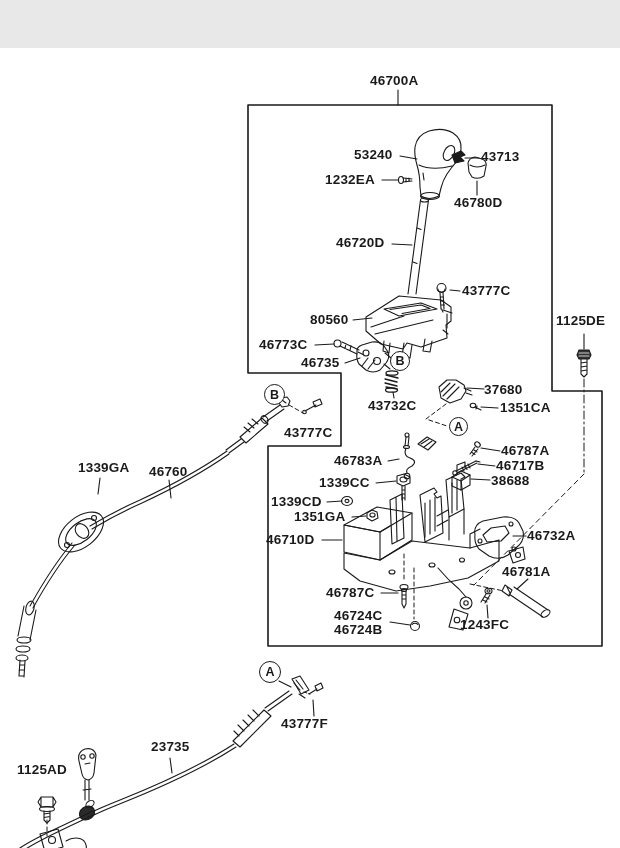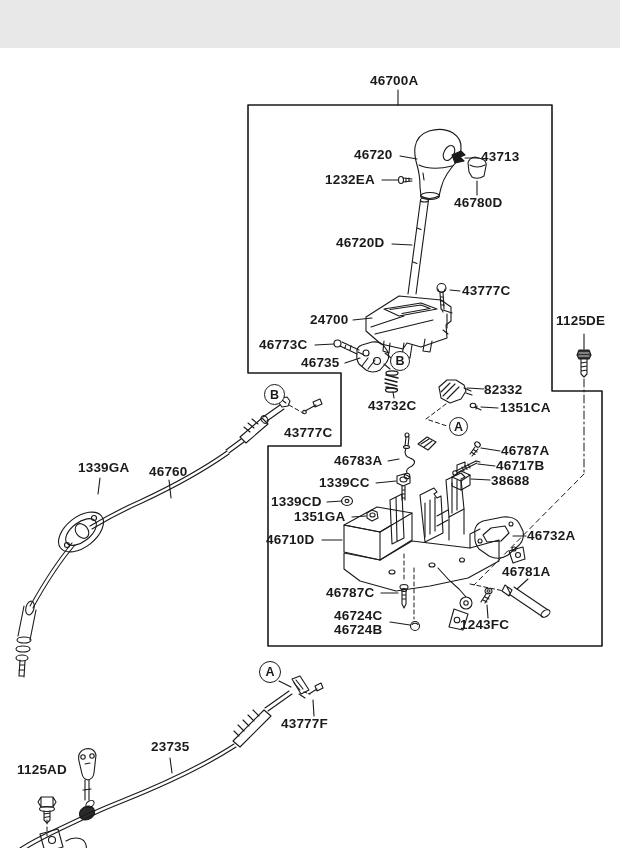--- a/index.html
+++ b/index.html
@@ -307,31 +307,31 @@
     </g>
 
     <g>
       <path d="M41,749 L53,749 L56,754 L53,759 L41,759 L38,754 Z M41,749 L41,759 M53,749 L53,759"></path>
       <ellipse cx="47" cy="761" rx="7.5" ry="2.5"></ellipse>
       <path d="M44,763 L44,772 M50,763 L50,772 M44,766 L50,765 M44,769.5 L50,768.5 M44,772 L47,775 L50,772"></path>
     </g>
   </svg>
 
   <div class="lbl" style="left:370px;top:26px">46700A</div>
-  <div class="lbl" style="left:354px;top:100px">46720</div>
+  <div class="lbl" style="left:354px;top:100px">53240</div>
   <div class="lbl" style="left:481px;top:102px">43713</div>
   <div class="lbl" style="left:325px;top:125px">1232EA</div>
   <div class="lbl" style="left:454px;top:148px">46780D</div>
   <div class="lbl" style="left:336px;top:188px">46720D</div>
   <div class="lbl" style="left:462px;top:236px">43777C</div>
-  <div class="lbl" style="left:310px;top:265px">24700</div>
+  <div class="lbl" style="left:310px;top:265px">80560</div>
   <div class="lbl" style="left:259px;top:290px">46773C</div>
   <div class="lbl" style="left:301px;top:308px">46735</div>
   <div class="lbl" style="left:368px;top:351px">43732C</div>
-  <div class="lbl" style="left:484px;top:335px">82332</div>
+  <div class="lbl" style="left:484px;top:335px">37680</div>
   <div class="lbl" style="left:500px;top:353px">1351CA</div>
   <div class="lbl" style="left:501px;top:396px">46787A</div>
   <div class="lbl" style="left:496px;top:411px">46717B</div>
   <div class="lbl" style="left:491px;top:426px">38688</div>
   <div class="lbl" style="left:334px;top:406px">46783A</div>
   <div class="lbl" style="left:319px;top:428px">1339CC</div>
   <div class="lbl" style="left:271px;top:447px">1339CD</div>
   <div class="lbl" style="left:294px;top:462px">1351GA</div>
   <div class="lbl" style="left:266px;top:485px">46710D</div>
   <div class="lbl" style="left:527px;top:481px">46732A</div>

